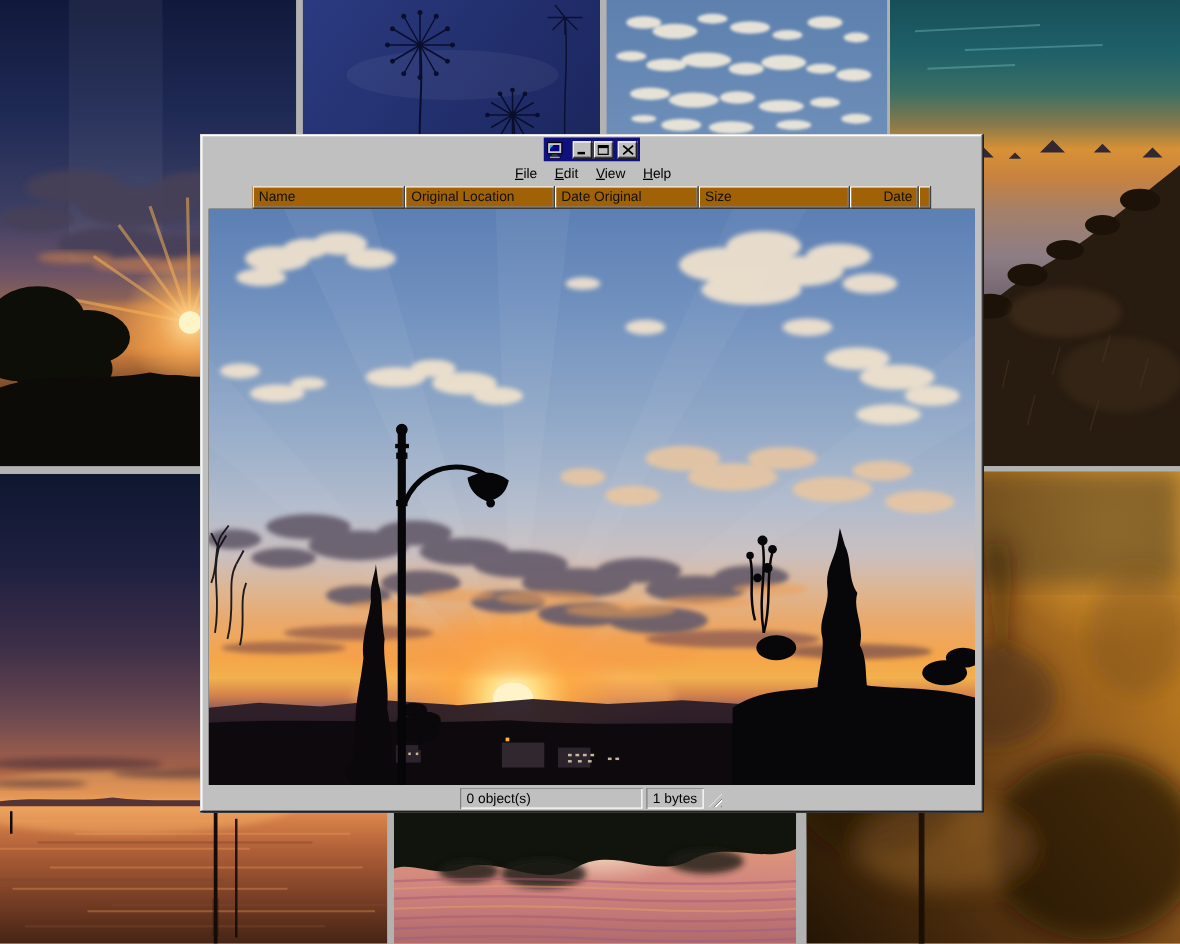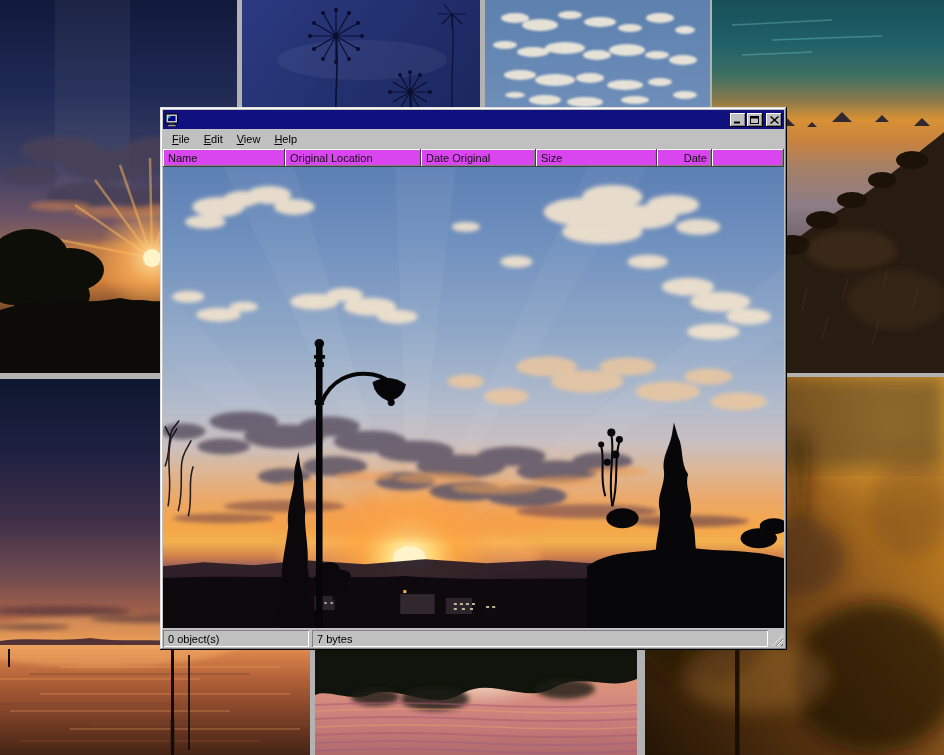--- a/index.html
+++ b/index.html
@@ -5,34 +5,34 @@
   html,body{margin:0;padding:0;width:944px;height:755px;overflow:hidden;
     font-family:"Liberation Sans",sans-serif;background:#b2b2b2;}
   .desktop{position:absolute;inset:0;background:#b2b2b2;}
   .tile{position:absolute;overflow:hidden;}
   .tile svg{display:block;width:100%;height:100%;}
 
   
   .window{position:absolute;left:160px;top:107px;width:627px;height:543px;
     background:#c0c0c0;display:flex;flex-direction:column;box-sizing:border-box;padding:3px;
     box-shadow: inset -1px -1px 0 #000, inset 1px 1px 0 #dfdfdf,
-                inset -2px -2px 0 #808080, inset 2px 2px 0 #fff;}
+                inset -2px -2px 0 #808080, inset 2px 2px 0 #fff; align-items: center;}
   .titlebar{height:19px;flex:0 0 19px;background:#10107e;display:flex;align-items:center;
     padding:0 2px;gap:3px;}
   .win-icon{width:14px;height:14px;flex:0 0 14px;}
   .tb-buttons{margin-left:auto;display:flex;align-items:center;}
   .tb-btn{width:16px;height:14px;background:#c0c0c0;display:flex;align-items:center;
     justify-content:center;margin-left:1px;
     box-shadow: inset -1px -1px 0 #000, inset 1px 1px 0 #fff, inset -2px -2px 0 #808080;}
   .tb-btn.close{margin-left:3px;}
   .menubar{height:20px;flex:0 0 20px;display:flex;align-items:center;padding-left:2px;
     font-size:11px;color:#000;}
   .menu-item{padding:2px 7px;}
   .headerbar{height:18px;flex:0 0 18px;display:flex;}
-  .col{background:#d946ef;font-size:11px;color:#111;display:flex;align-items:center;
+  .col{background:#a16207;font-size:11px;color:#111;display:flex;align-items:center;
     padding:0 5px;box-sizing:border-box;
     box-shadow: inset -1px -1px 0 #404040, inset 1px 1px 0 #fff, inset -2px -2px 0 #808080;}
   .col.right{justify-content:flex-end;}
   .content{flex:1 1 auto;position:relative;overflow:hidden;background:#000;
     box-shadow: inset 1px 1px 0 #404040;}
   .content svg{display:block;width:100%;height:100%;}
   .statusbar{height:17px;flex:0 0 17px;display:flex;align-items:stretch;gap:3px;padding-top:2px;}
   .panel{background:#c0c0c0;font-size:11px;color:#000;display:flex;align-items:center;
     padding:0 5px;box-sizing:border-box;
     box-shadow: inset 1px 1px 0 #808080, inset -1px -1px 0 #fff;}
@@ -416,21 +416,21 @@
 
   <div class="menubar">
     <span class="menu-item"><u>F</u>ile</span>
     <span class="menu-item"><u>E</u>dit</span>
     <span class="menu-item"><u>V</u>iew</span>
     <span class="menu-item"><u>H</u>elp</span>
   </div>
 
   <div class="headerbar">
     <div class="col" style="width:122px">Name</div>
-    <div class="col" style="width:136px">Original Location</div>
+    <div class="col" style="width:120px">Original Location</div>
     <div class="col" style="width:115px">Date Original</div>
     <div class="col" style="width:121px">Size</div>
     <div class="col right" style="width:55px">Date</div>
     <div class="col" style="flex:1"></div>
   </div>
 
   <div class="content">
 
     <svg viewBox="0 0 615 462" preserveAspectRatio="none">
       <defs>
@@ -621,17 +621,17 @@
         <ellipse cx="455" cy="352" rx="16" ry="10"></ellipse>
       </g>
     </svg>
   </div>
 
   <div class="statusbar">
     <div class="panel p1">
       <span>0 object(s)</span>
     </div>
     <div class="panel p2">
-      <span>7 bytes</span>
+      <span>1 bytes</span>
     </div>
     <div class="grip"></div>
   </div>
 </div>
 
 </body></html>

